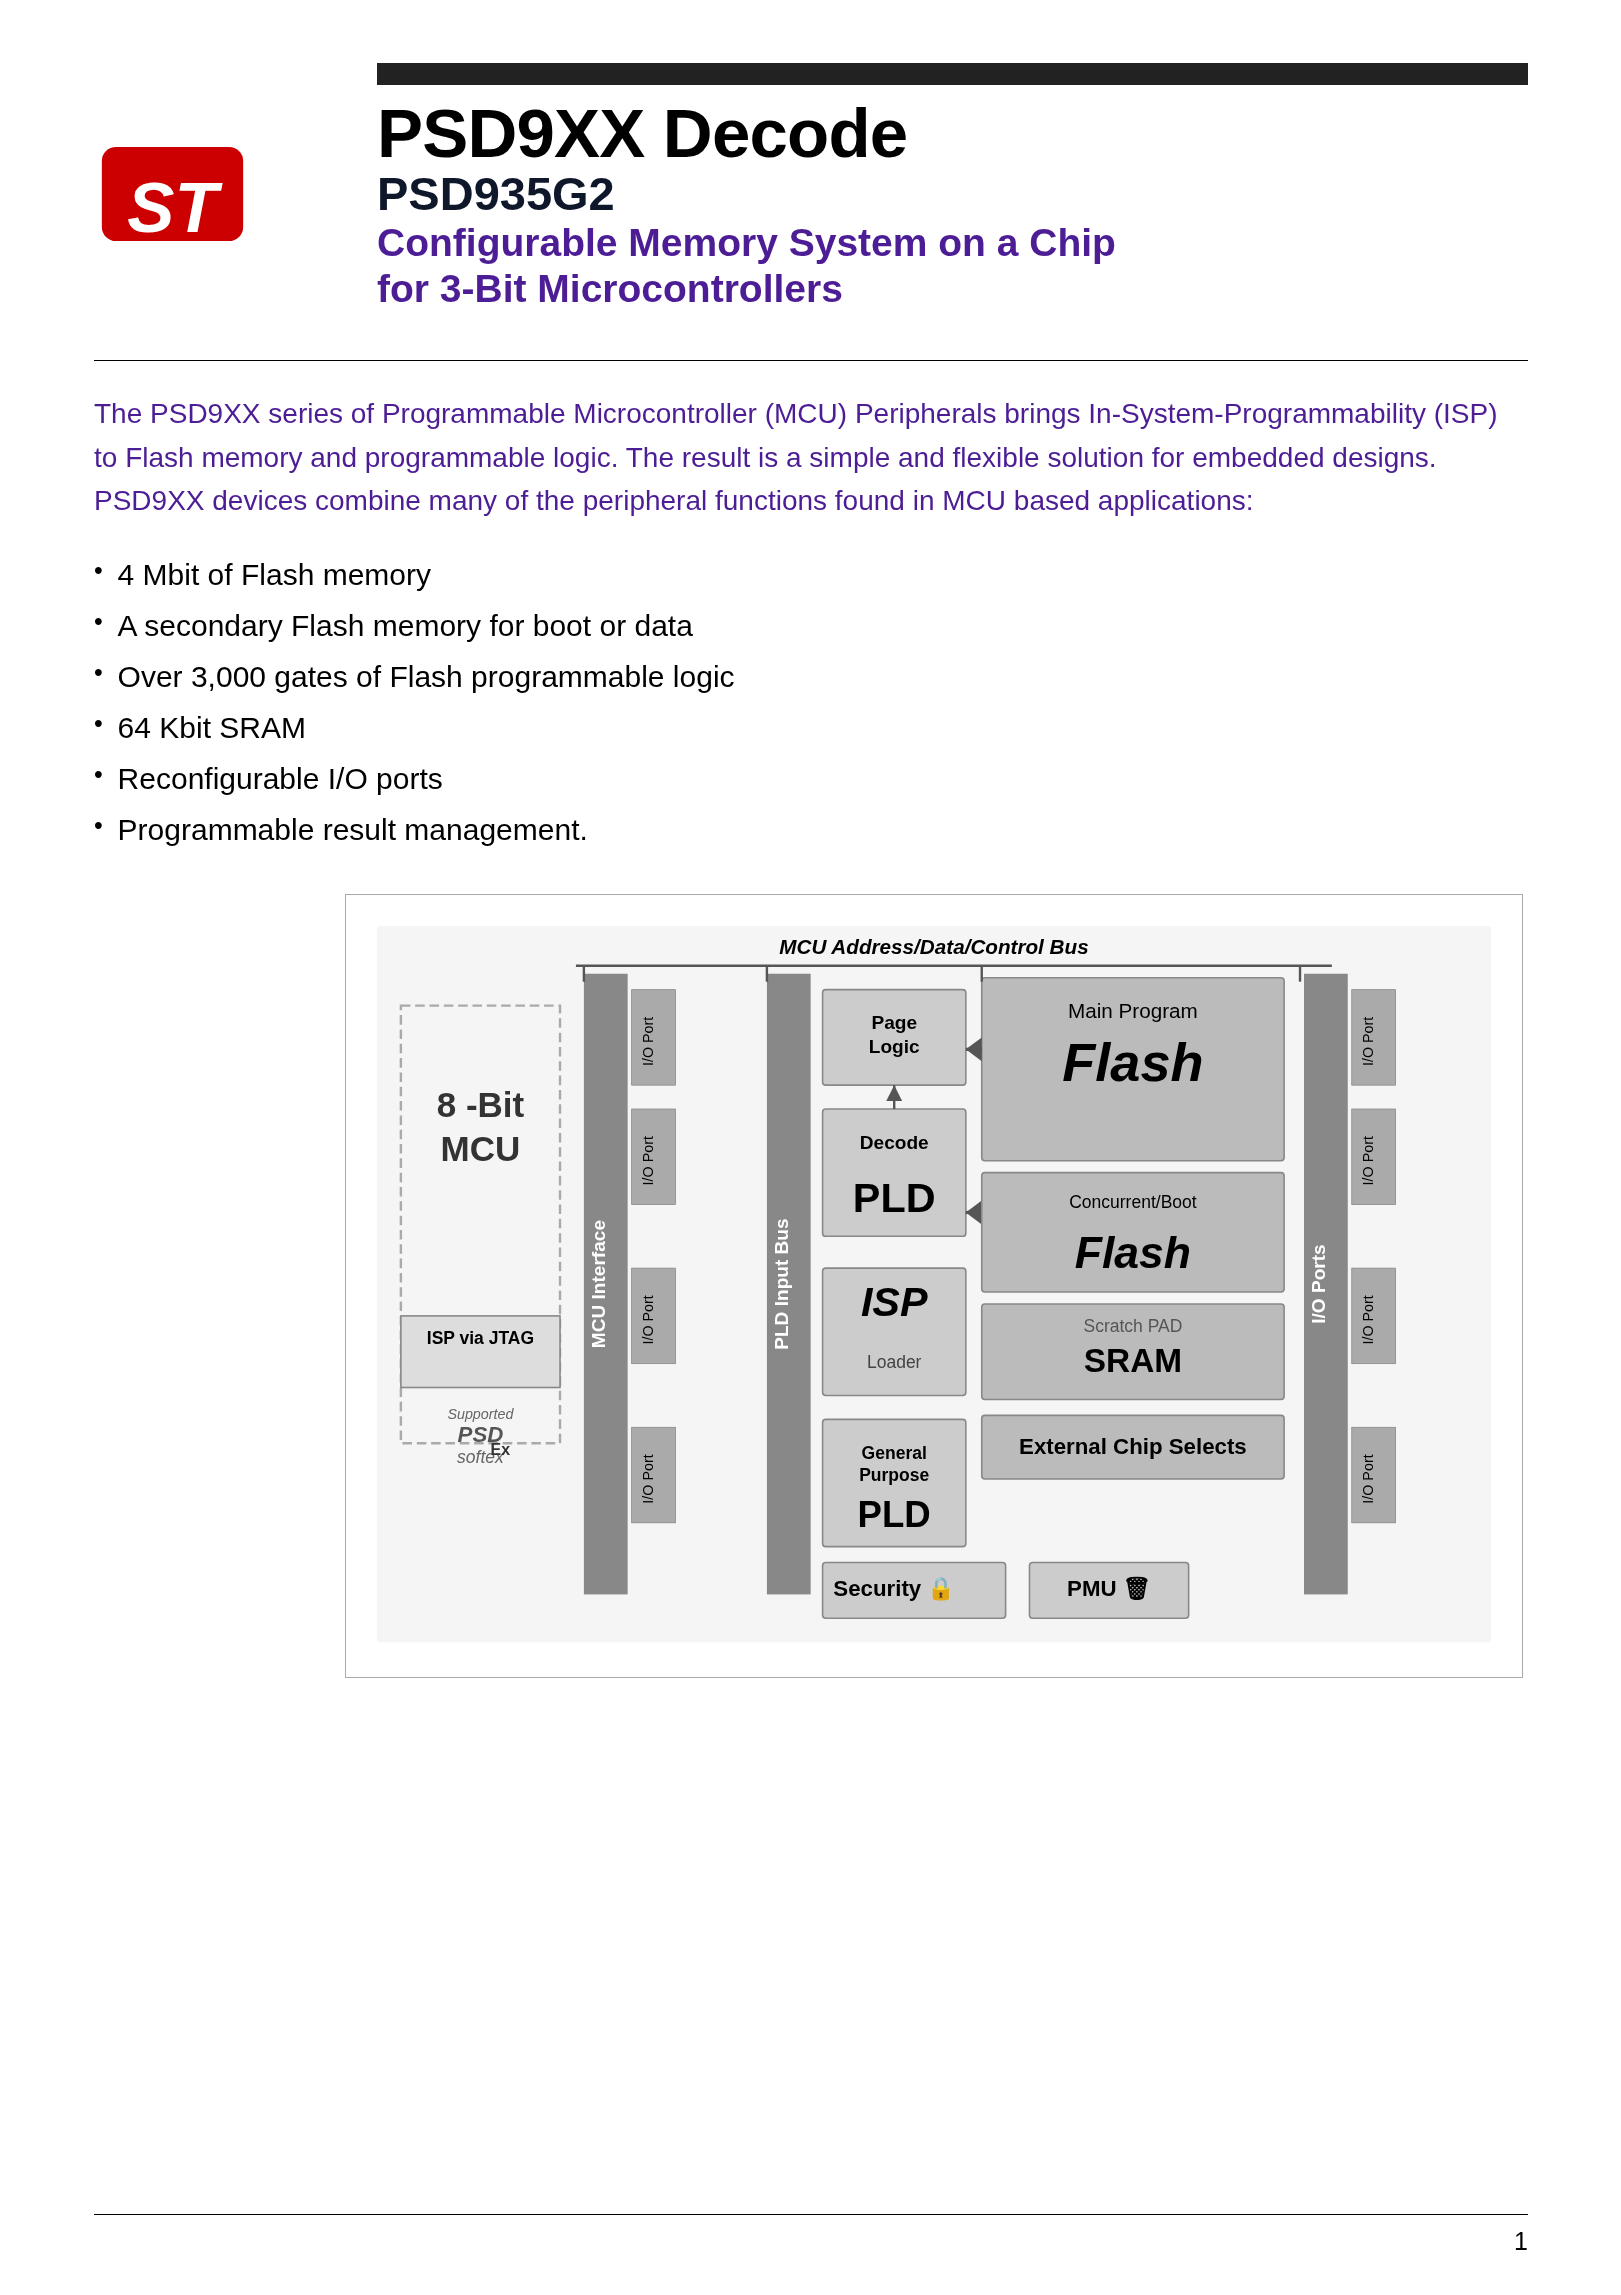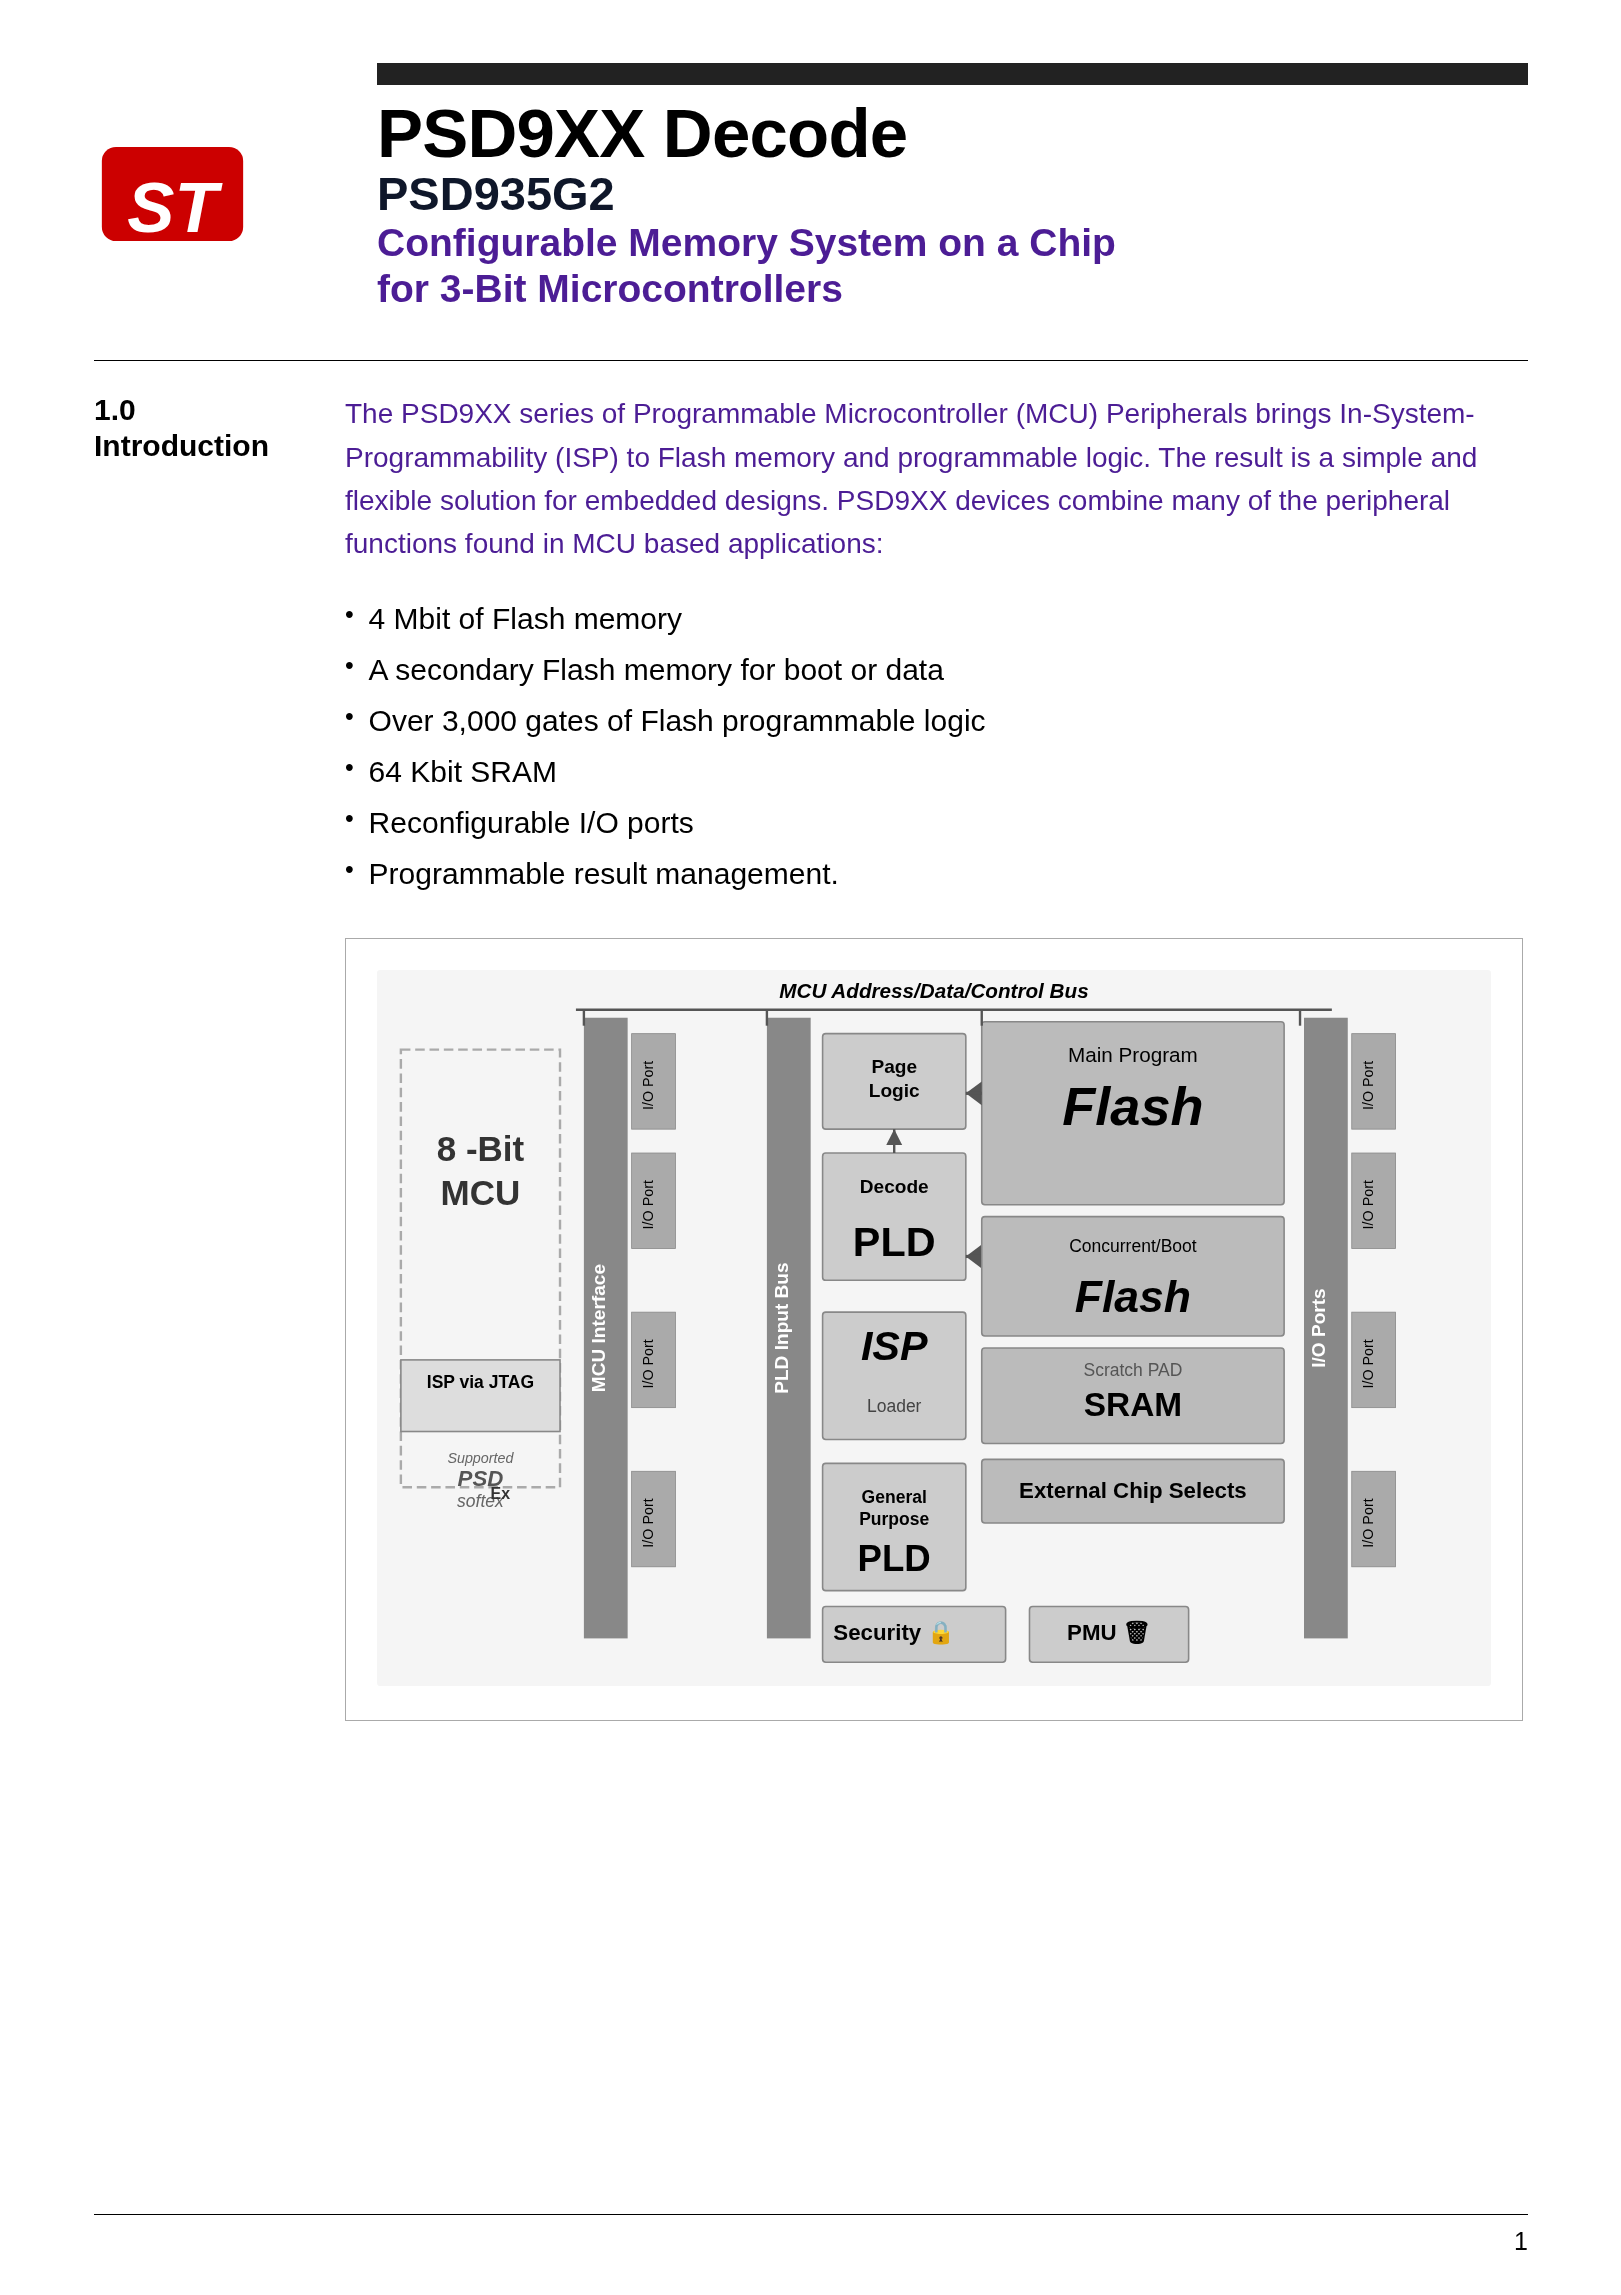--- a/index.html
+++ b/index.html
@@ -191,24 +191,20 @@
       <div class="product-subtitle">
         <span>Configurable Memory System on a Chip</span><br>
         <span>for 3-Bit Microcontrollers</span>
       </div>
     </div>
   </div>
 
   <hr class="divider">
 
   <div class="content-section">
-    <div class="section-label">
-      <div class="section-number">1.0</div>
-      <div class="section-title">Introduction</div>
-    </div>
     <div class="section-content">
       <p class="intro-text">The PSD9XX series of Programmable Microcontroller (MCU) Peripherals brings In-System-Programmability (ISP) to Flash memory and programmable logic. The result is a simple and flexible solution for embedded designs. PSD9XX devices combine many of the peripheral functions found in MCU based applications:</p>
       <ul class="bullet-list">
         <li>4 Mbit of Flash memory</li>
         <li>A secondary Flash memory for boot or data</li>
         <li>Over 3,000 gates of Flash programmable logic</li>
         <li>64 Kbit SRAM</li>
         <li>Reconfigurable I/O ports</li>
         <li>Programmable result management.</li>
       </ul>

